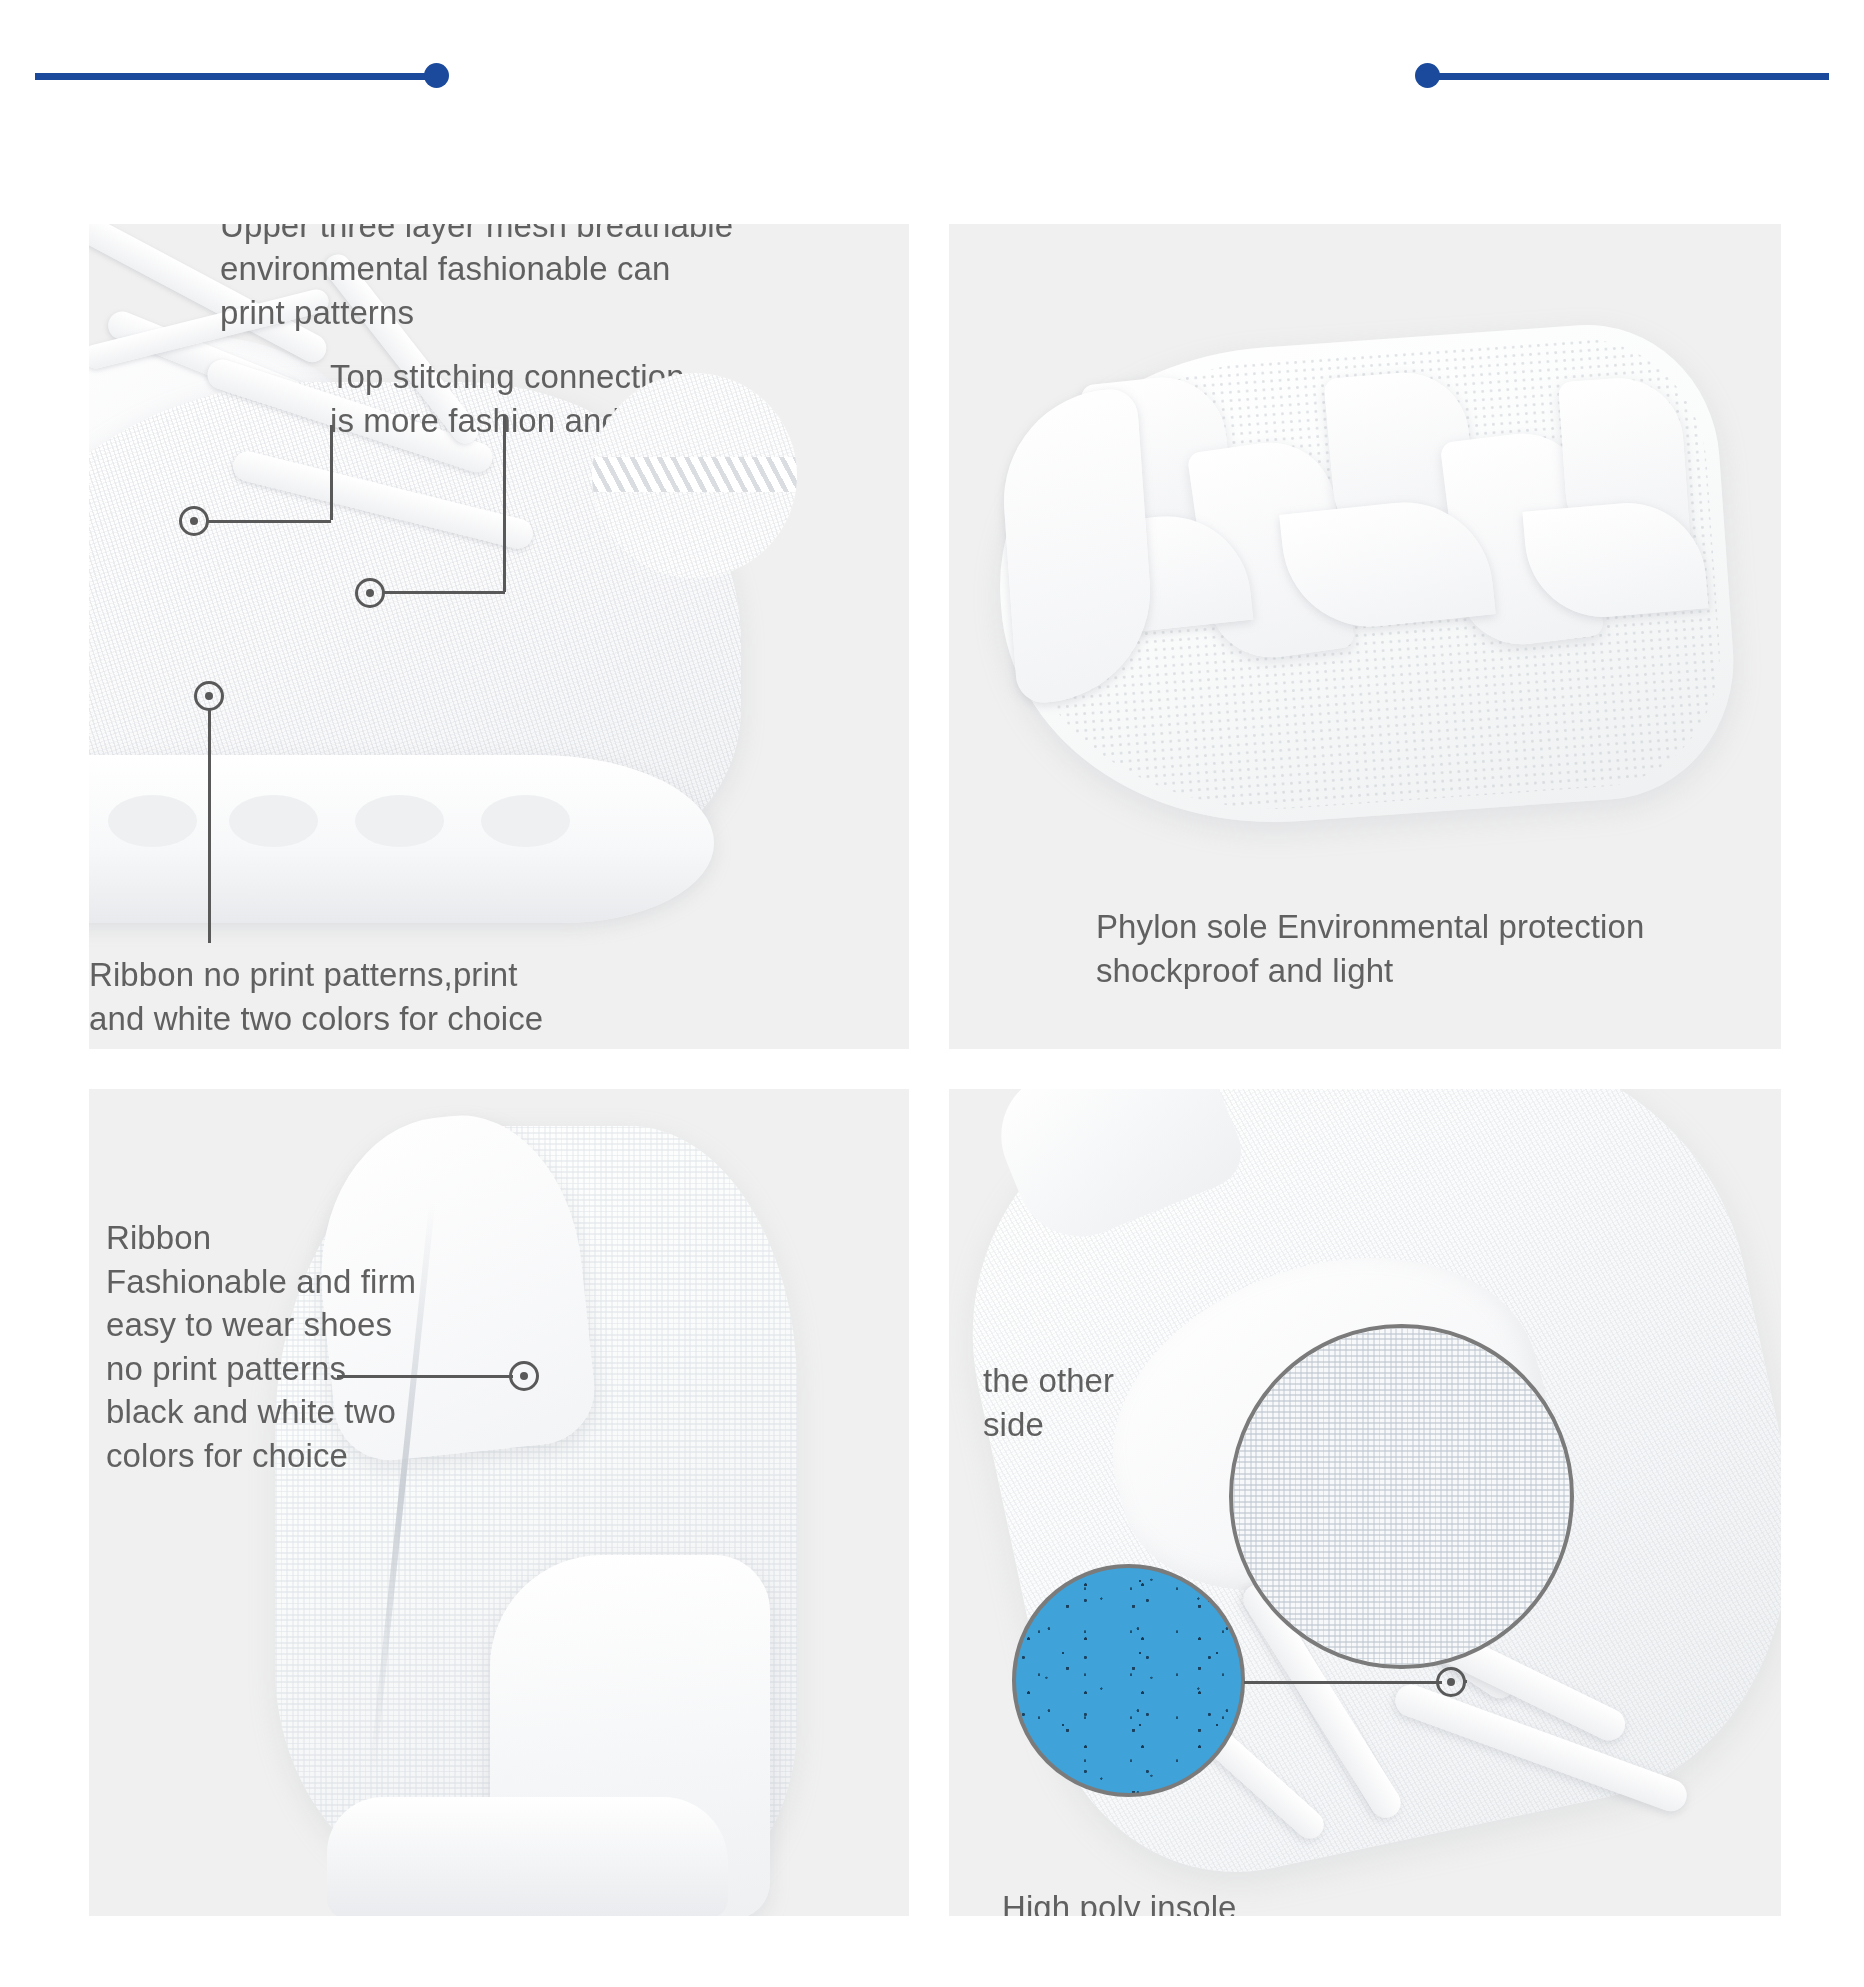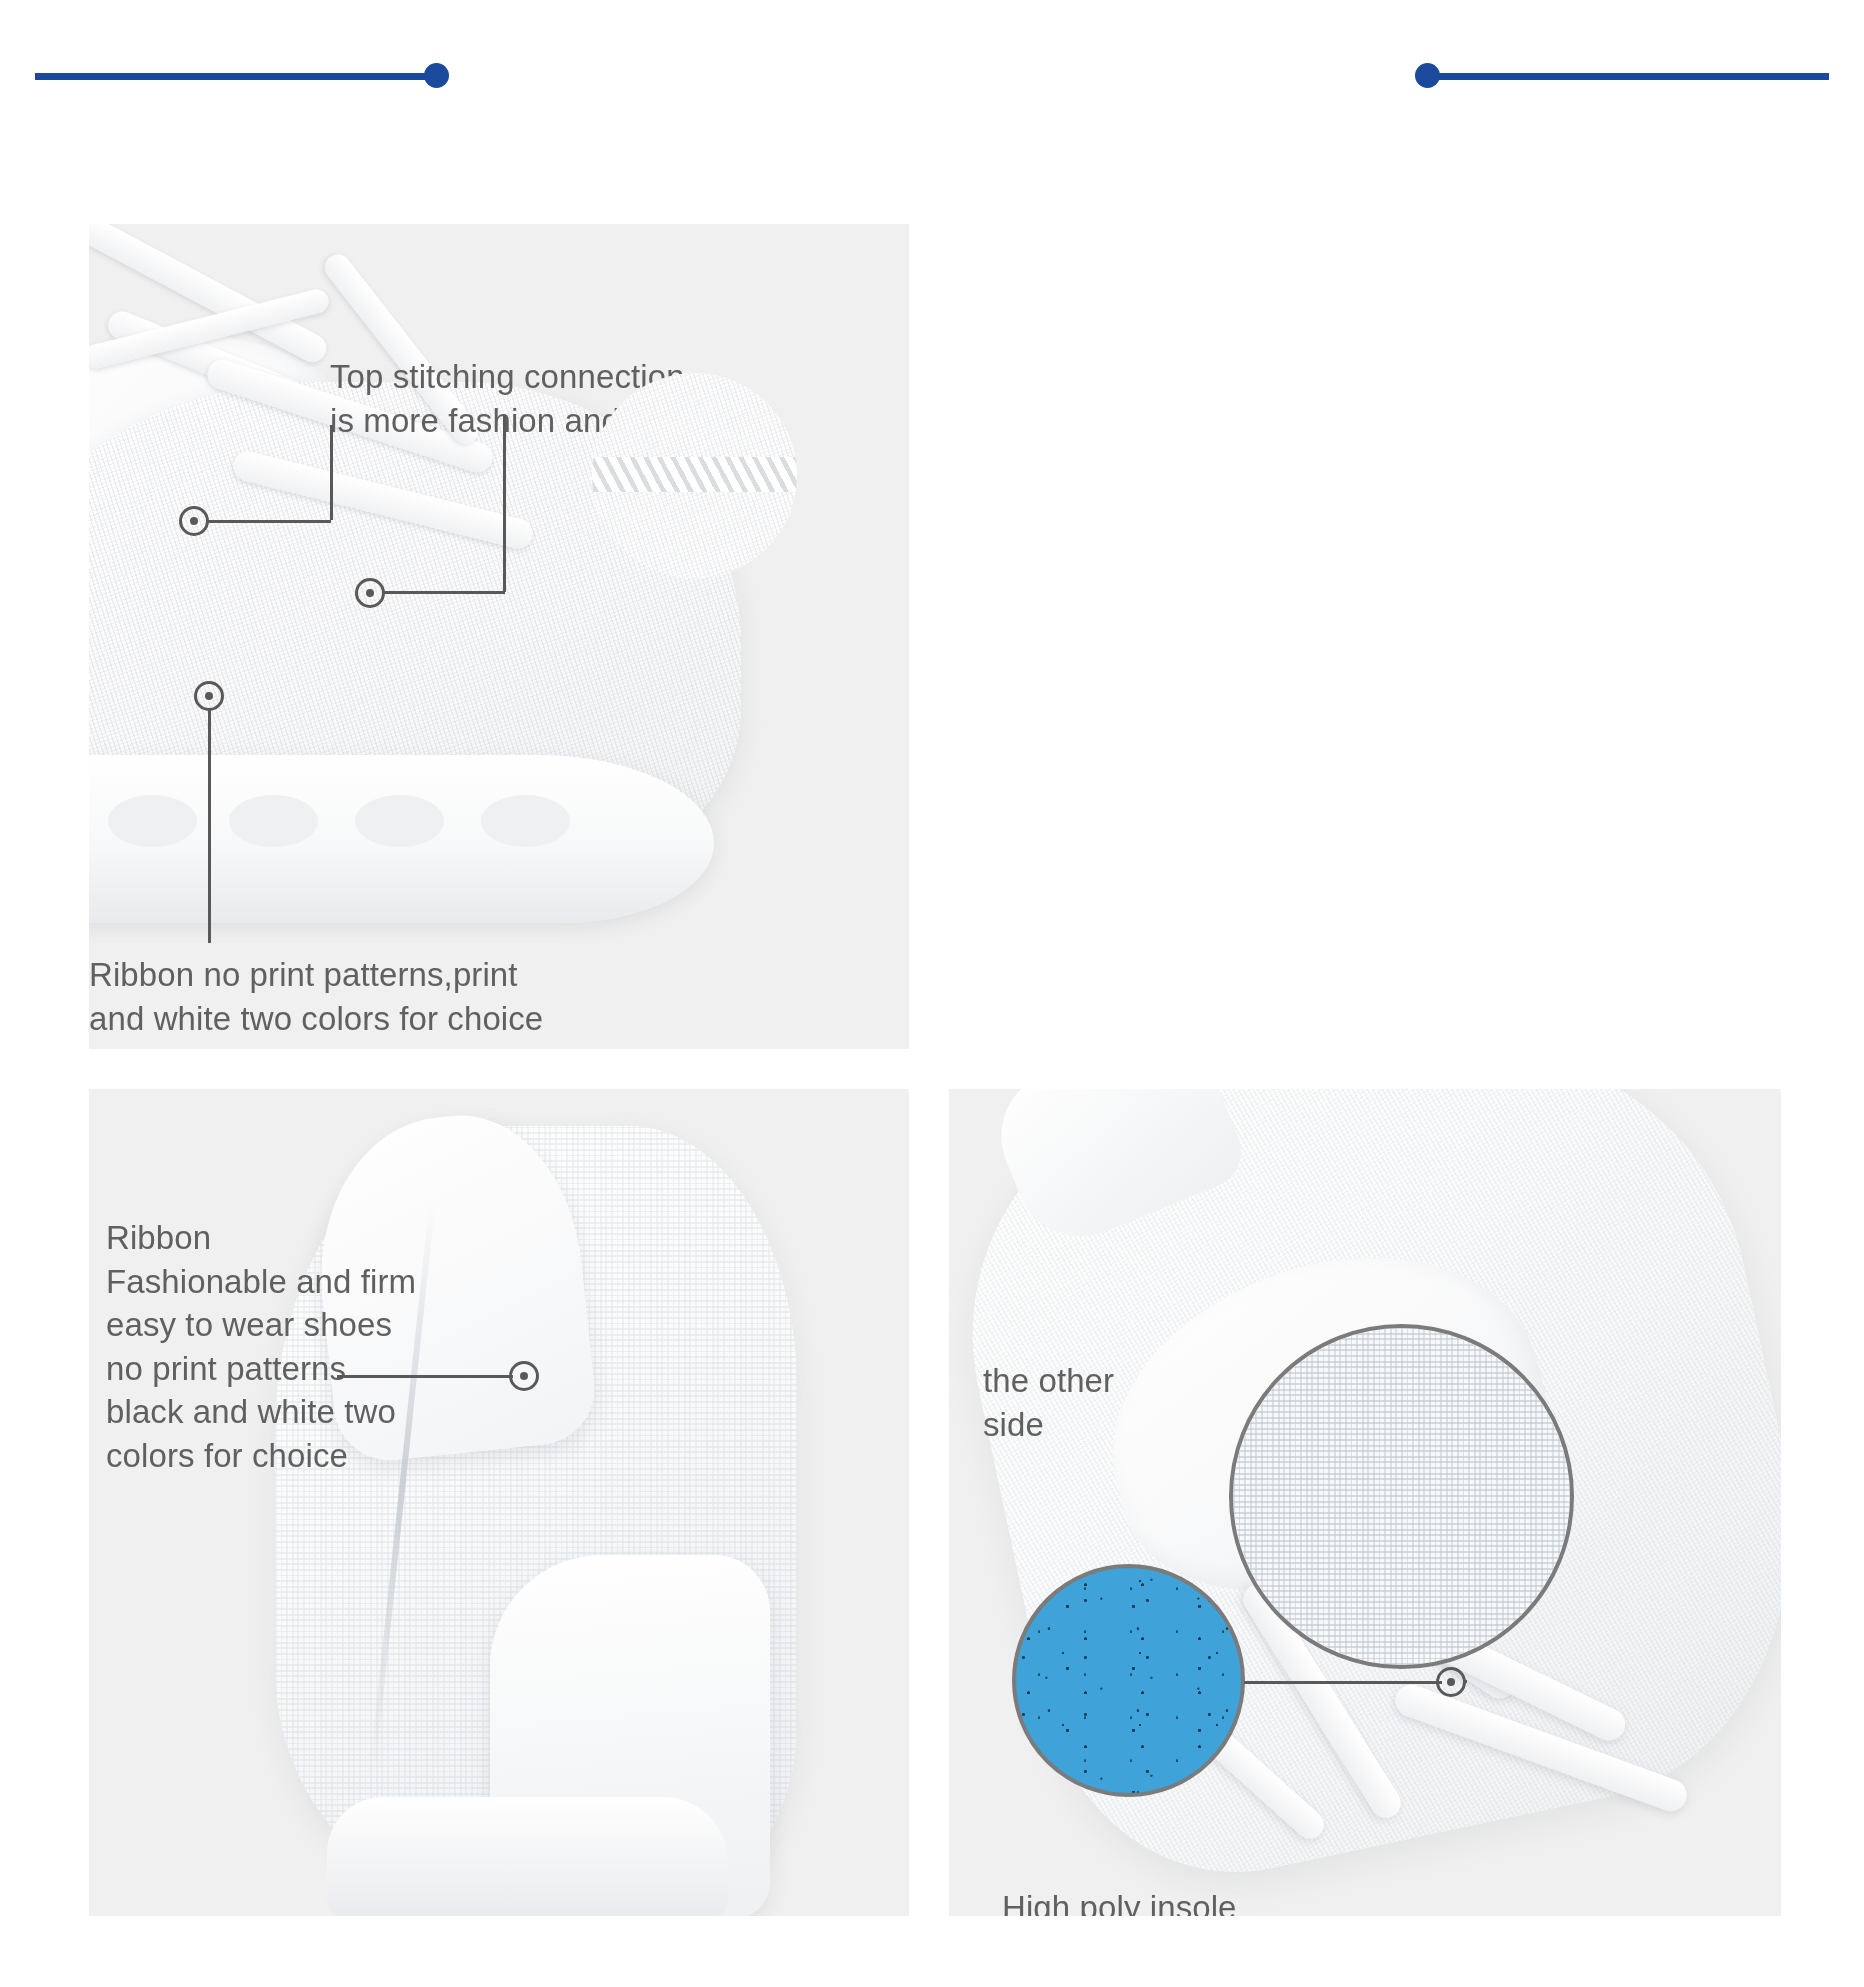--- a/index.html
+++ b/index.html
@@ -220,20 +220,23 @@
       <div class="lace" style="left:112px;top:177px;width:298px;height:30px;transform:rotate(18deg);"></div>
       <div class="lace" style="left:140px;top:261px;width:308px;height:30px;transform:rotate(14deg);"></div>
       <div class="lace" style="left:196px;top:112px;width:233px;height:26px;transform:rotate(52deg);"></div>
       <div class="tl-sole"></div>
       <div class="tl-sole-notch" style="left:18.6px;"></div>
       <div class="tl-sole-notch" style="left:140px;"></div>
       <div class="tl-sole-notch" style="left:266px;"></div>
       <div class="tl-sole-notch" style="left:392px;"></div>
     </div>
 
+    <div class="ctext" style="left:131px;top:-20.5px;width:578px;">Upper three layer mesh breathable
+environmental  fashionable can
+print patterns</div>
 
     <div class="ctext" style="left:241px;top:131px;width:447px;">Top stitching connection
 is more fashion and firm</div>
 
     <div class="zoomcirc zoom-plain" style="left:503px;top:149px;width:205px;height:205px;background:#fdfdfd;">
       <div class="zc-fill mesh" style="opacity:.5;"></div>
       <div class="stitch-band"></div>
     </div>
 
     <div class="marker" style="left:90px;top:282px;"></div>
@@ -244,20 +247,40 @@
     <div class="lineh" style="left:295px;top:367px;width:121px;"></div>
     <div class="linev" style="left:414px;top:191px;height:177px;"></div>
 
     <div class="marker" style="left:105px;top:457px;"></div>
     <div class="linev" style="left:119px;top:486px;height:233px;"></div>
 
     <div class="ctext" style="left:0px;top:729px;width:578px;">Ribbon no print patterns,print
 and white two colors for choice</div>
   </div>
 
+  <div class="panel p-tr">
+
+    <div class="shoe-layer">
+      <div class="tr-sole">
+        <div class="tr-dots"></div>
+      </div>
+      <div class="tr-chev" style="left:140px;top:154px;transform:rotate(-6deg);"></div>
+      <div class="tr-chev" style="left:252px;top:219px;transform:rotate(-8deg);height:214px;"></div>
+      <div class="tr-chev" style="left:382px;top:149px;transform:rotate(-5deg);"></div>
+      <div class="tr-chev" style="left:503px;top:210px;transform:rotate(-7deg);height:210px;"></div>
+      <div class="tr-chev" style="left:615px;top:154px;transform:rotate(-4deg);width:121px;"></div>
+      <div class="tread" style="left:103px;top:294px;width:196px;height:112px;border-radius:0 84px 0 84px;transform:rotate(-6deg);"></div>
+      <div class="tread" style="left:336px;top:280px;width:205px;height:121px;border-radius:0 89px 0 89px;transform:rotate(-6deg);"></div>
+      <div class="tread" style="left:578px;top:280px;width:177px;height:112px;border-radius:0 79px 0 79px;transform:rotate(-5deg);"></div>
+      <div class="tread" style="left:58px;top:168px;width:140px;height:308px;border-radius:112px 28px 112px 28px;transform:rotate(-4deg);"></div>
+    </div>
+
+    <div class="ctext" style="left:147px;top:681px;width:708px;">Phylon sole   Environmental protection
+shockproof and light</div>
+  </div>
 
   <div class="panel p-br">
 
     <div class="shoe-layer br-shoe">
       <div class="br-body">
         <div class="zc-fill mesh" style="border-radius:inherit;opacity:.4;"></div>
       </div>
       <div class="br-collar"></div>
       <div class="br-lace" style="left:308px;top:508px;width:280px;height:32px;transform:rotate(34deg);"></div>
       <div class="br-lace" style="left:382px;top:559px;width:308px;height:32px;transform:rotate(26deg);"></div>

